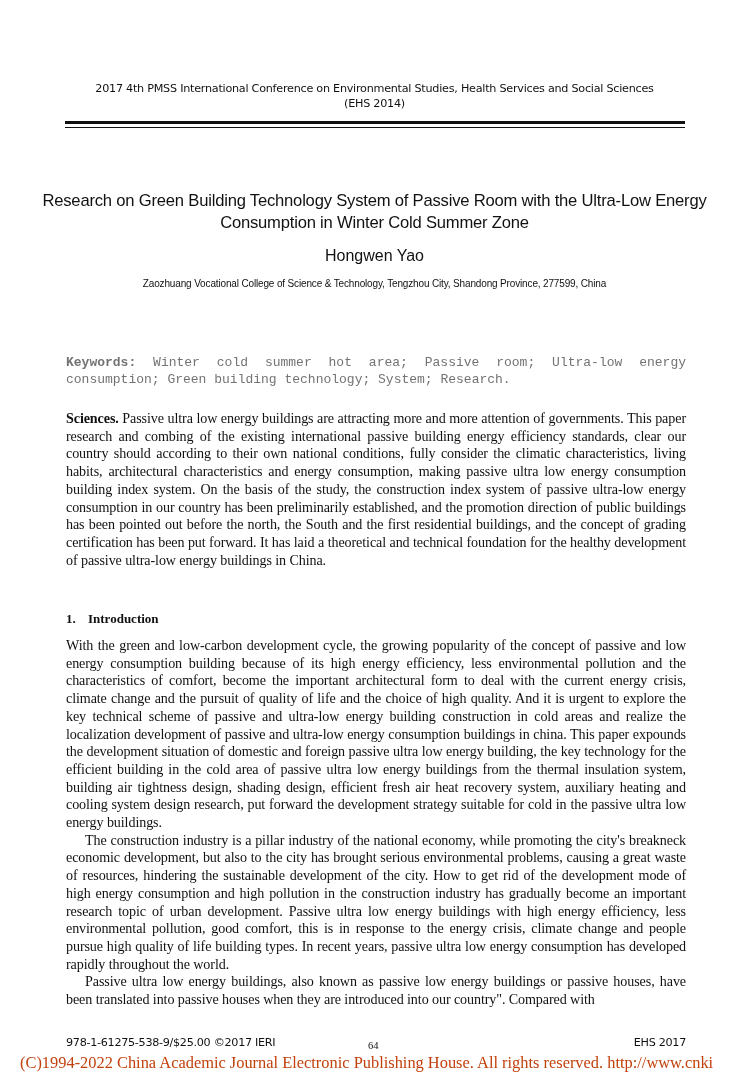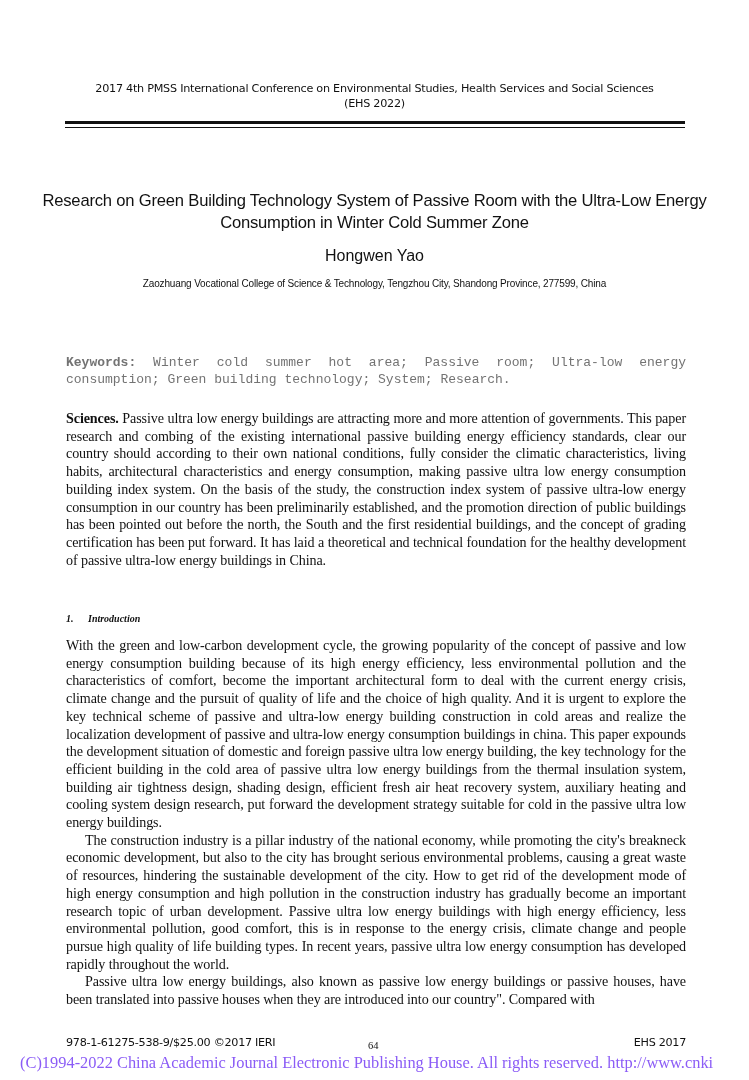--- a/index.html
+++ b/index.html
@@ -37,48 +37,48 @@
     .keywords b { font-weight: bold; }
     .serif-block {
       position: absolute; left: 66px; width: 620px; text-align: justify;
       font-family: "Liberation Serif", serif; font-size: 14.1px; line-height: 17.7px; color: #111;
       letter-spacing: -0.1px;
     }
     .abstract { top: 392px; }
     .abstract b { font-weight: bold; }
     .section-heading {
       position: absolute; left: 66px; top: 592px;
-      font-family: "Liberation Serif", serif; font-weight: bold; font-size: 10px; line-height: 18px; color: #111; font-style: italic;
+      font-family: "Liberation Serif", serif; font-weight: bold; font-size: 13px; line-height: 18px; color: #111;
     }
     .section-heading .num { display: inline-block; width: 22px; }
     .intro { top: 619px; }
     .intro p { margin: 0; }
     .intro p.indent { text-indent: 19px; }
     .footer {
       position: absolute; left: 66px; top: 1017px; width: 620px; height: 18px;
       font-family: "DejaVu Sans", sans-serif; font-size: 11.2px; line-height: 16px; color: #111;
       letter-spacing: -0.3px;
     }
     .footer .left { position: absolute; left: 0; top: 0; }
     .footer .center { position: absolute; left: 302px; top: 3px; font-family: "Liberation Serif", serif; font-size: 10.5px; letter-spacing: 0; }
     .footer .right { position: absolute; right: 0; top: 0; }
     .watermark {
       position: absolute; left: 20px; top: 1035px; white-space: nowrap;
-      font-family: "Liberation Serif", serif; font-size: 16.4px; line-height: 20px; color: #8b5cf6;
+      font-family: "Liberation Serif", serif; font-size: 16.4px; line-height: 20px; color: #c2410c;
       letter-spacing: 0;
     }
   </style>
 </head>
 <body>
 
 <div class="page">
 
   <div class="conf-header">
     <div>2017 4th PMSS International Conference on Environmental Studies, Health Services and Social Sciences</div>
-    <div>(EHS 2022)</div>
+    <div>(EHS 2014)</div>
   </div>
   <div class="rule-thick"></div>
   <div class="rule-thin"></div>
 
   <div class="title">Research on Green Building Technology System of Passive Room with the Ultra-Low Energy Consumption in Winter Cold Summer Zone</div>
   <div class="author">Hongwen Yao</div>
   <div class="affil">Zaozhuang Vocational College of Science &amp; Technology, Tengzhou City, Shandong Province, 277599, China</div>
 
   <div class="keywords">
     <b>Keywords:</b>

